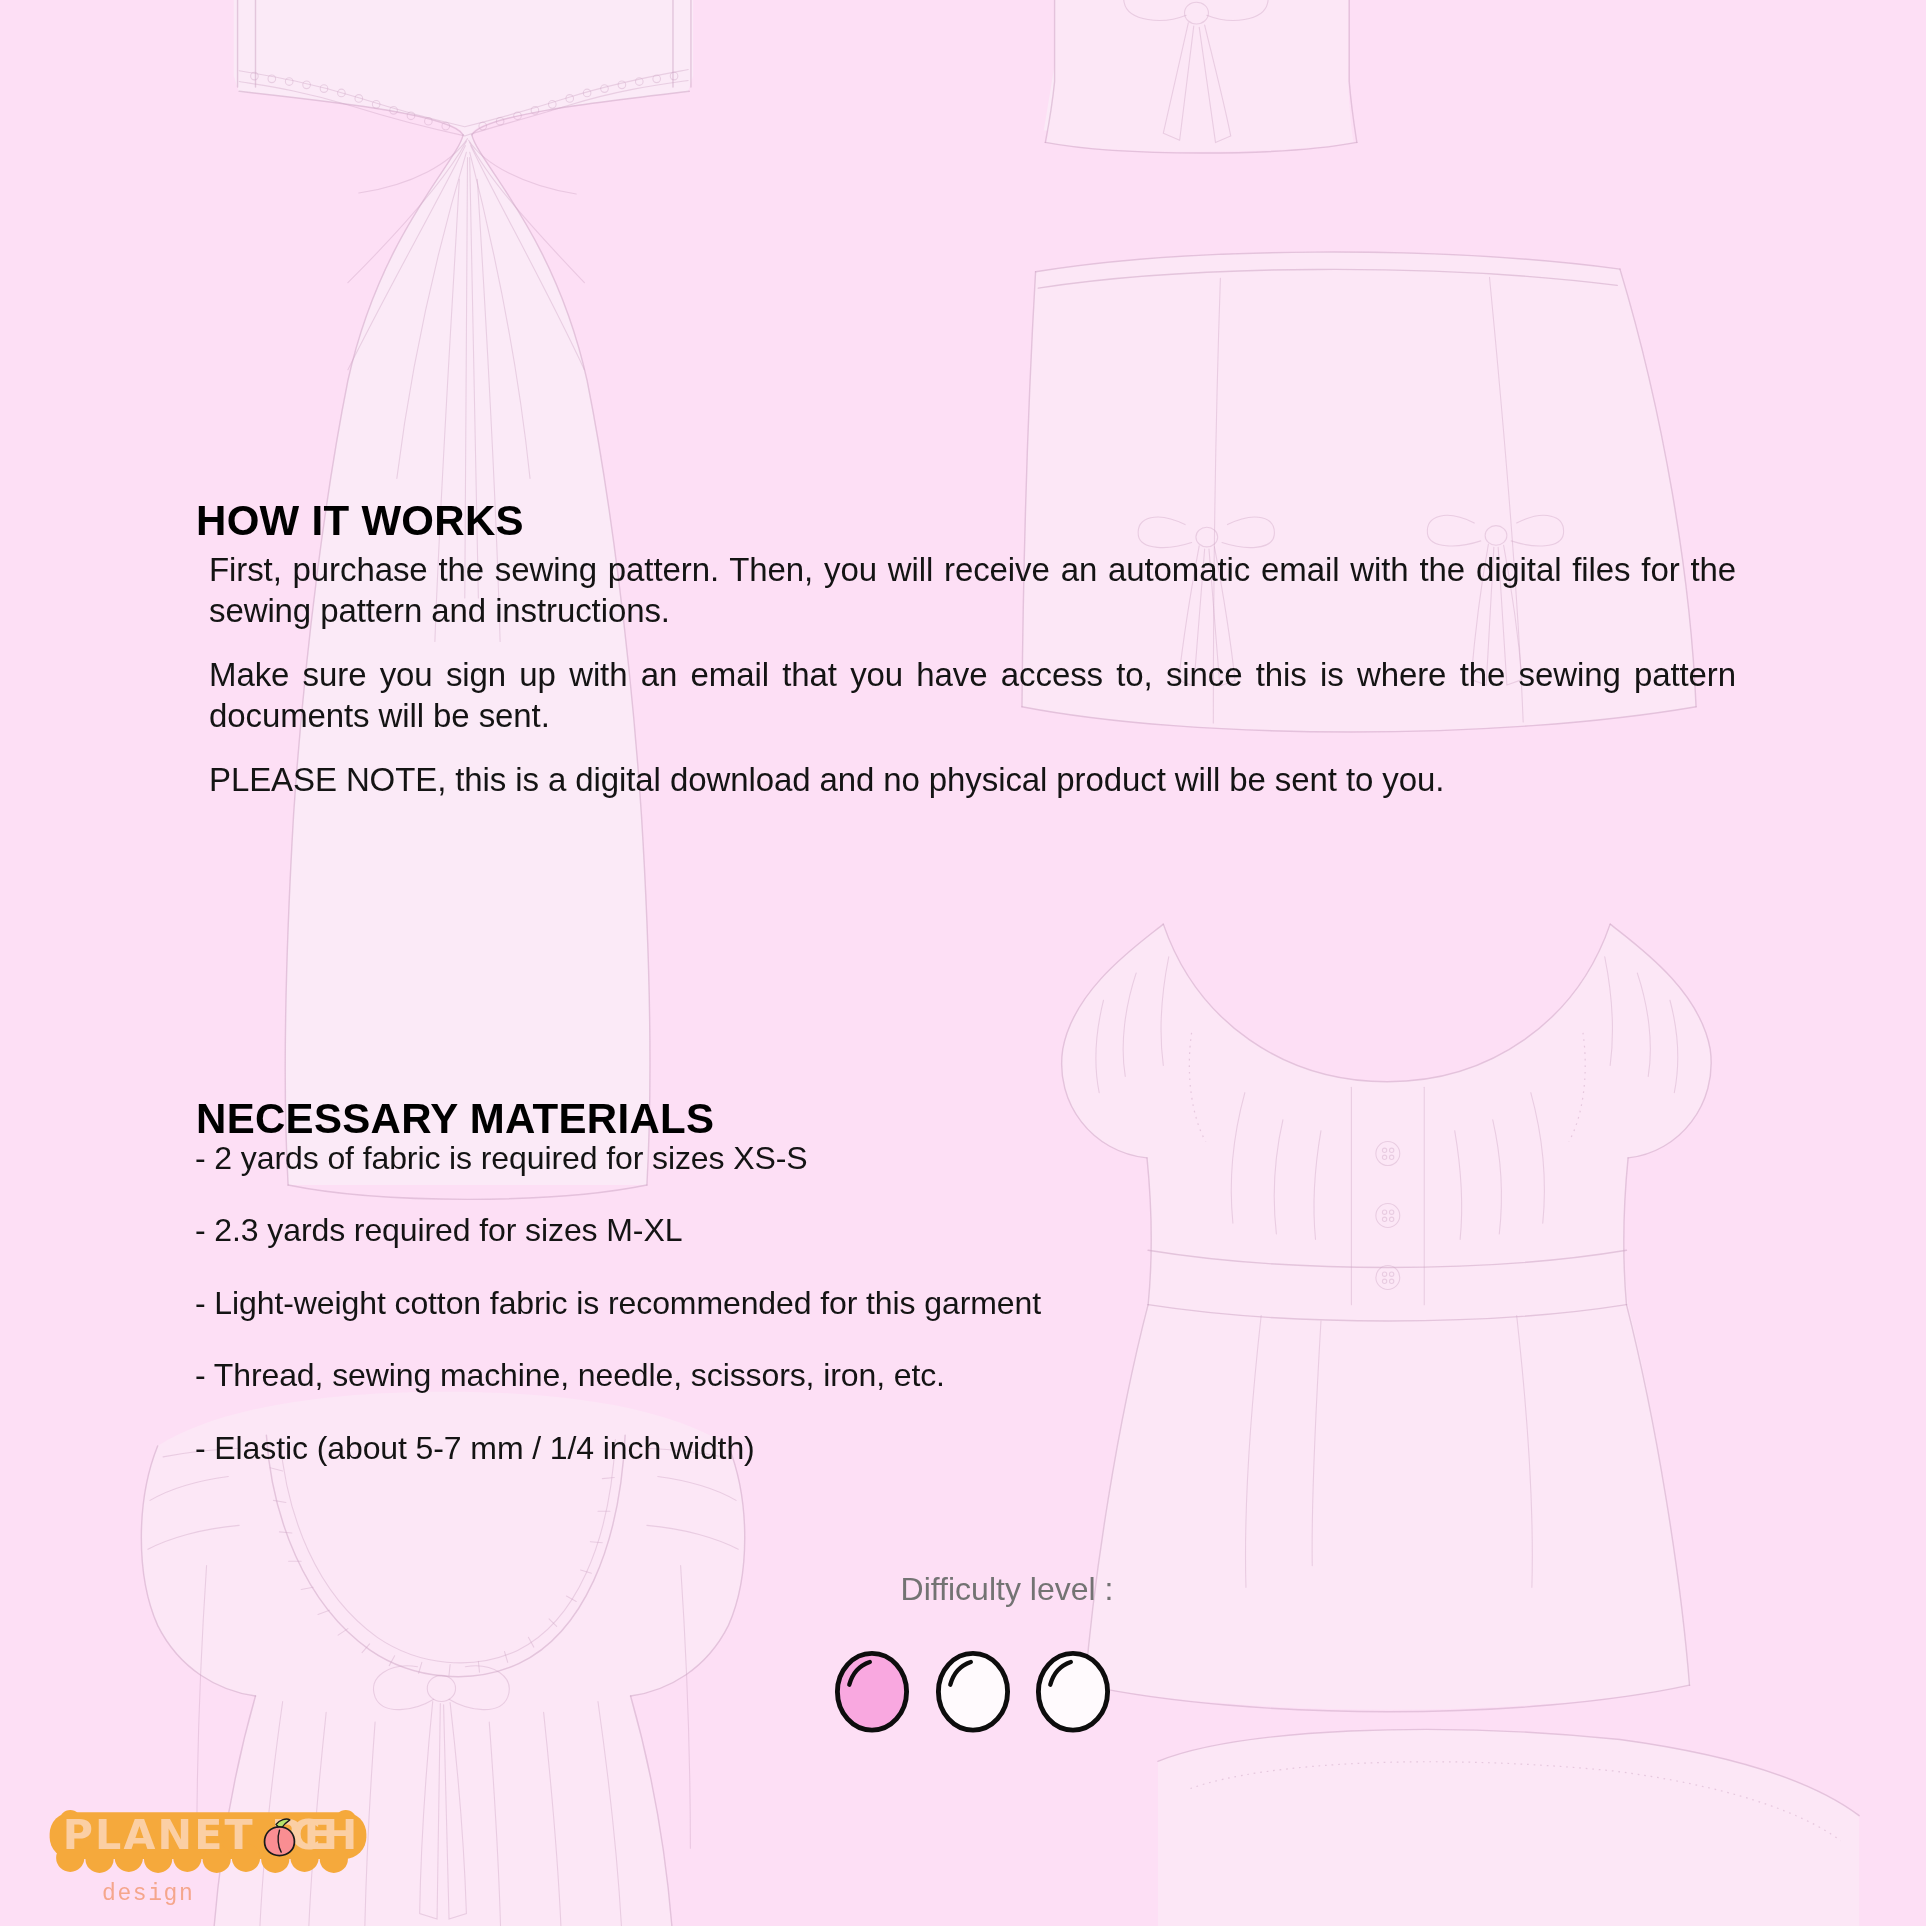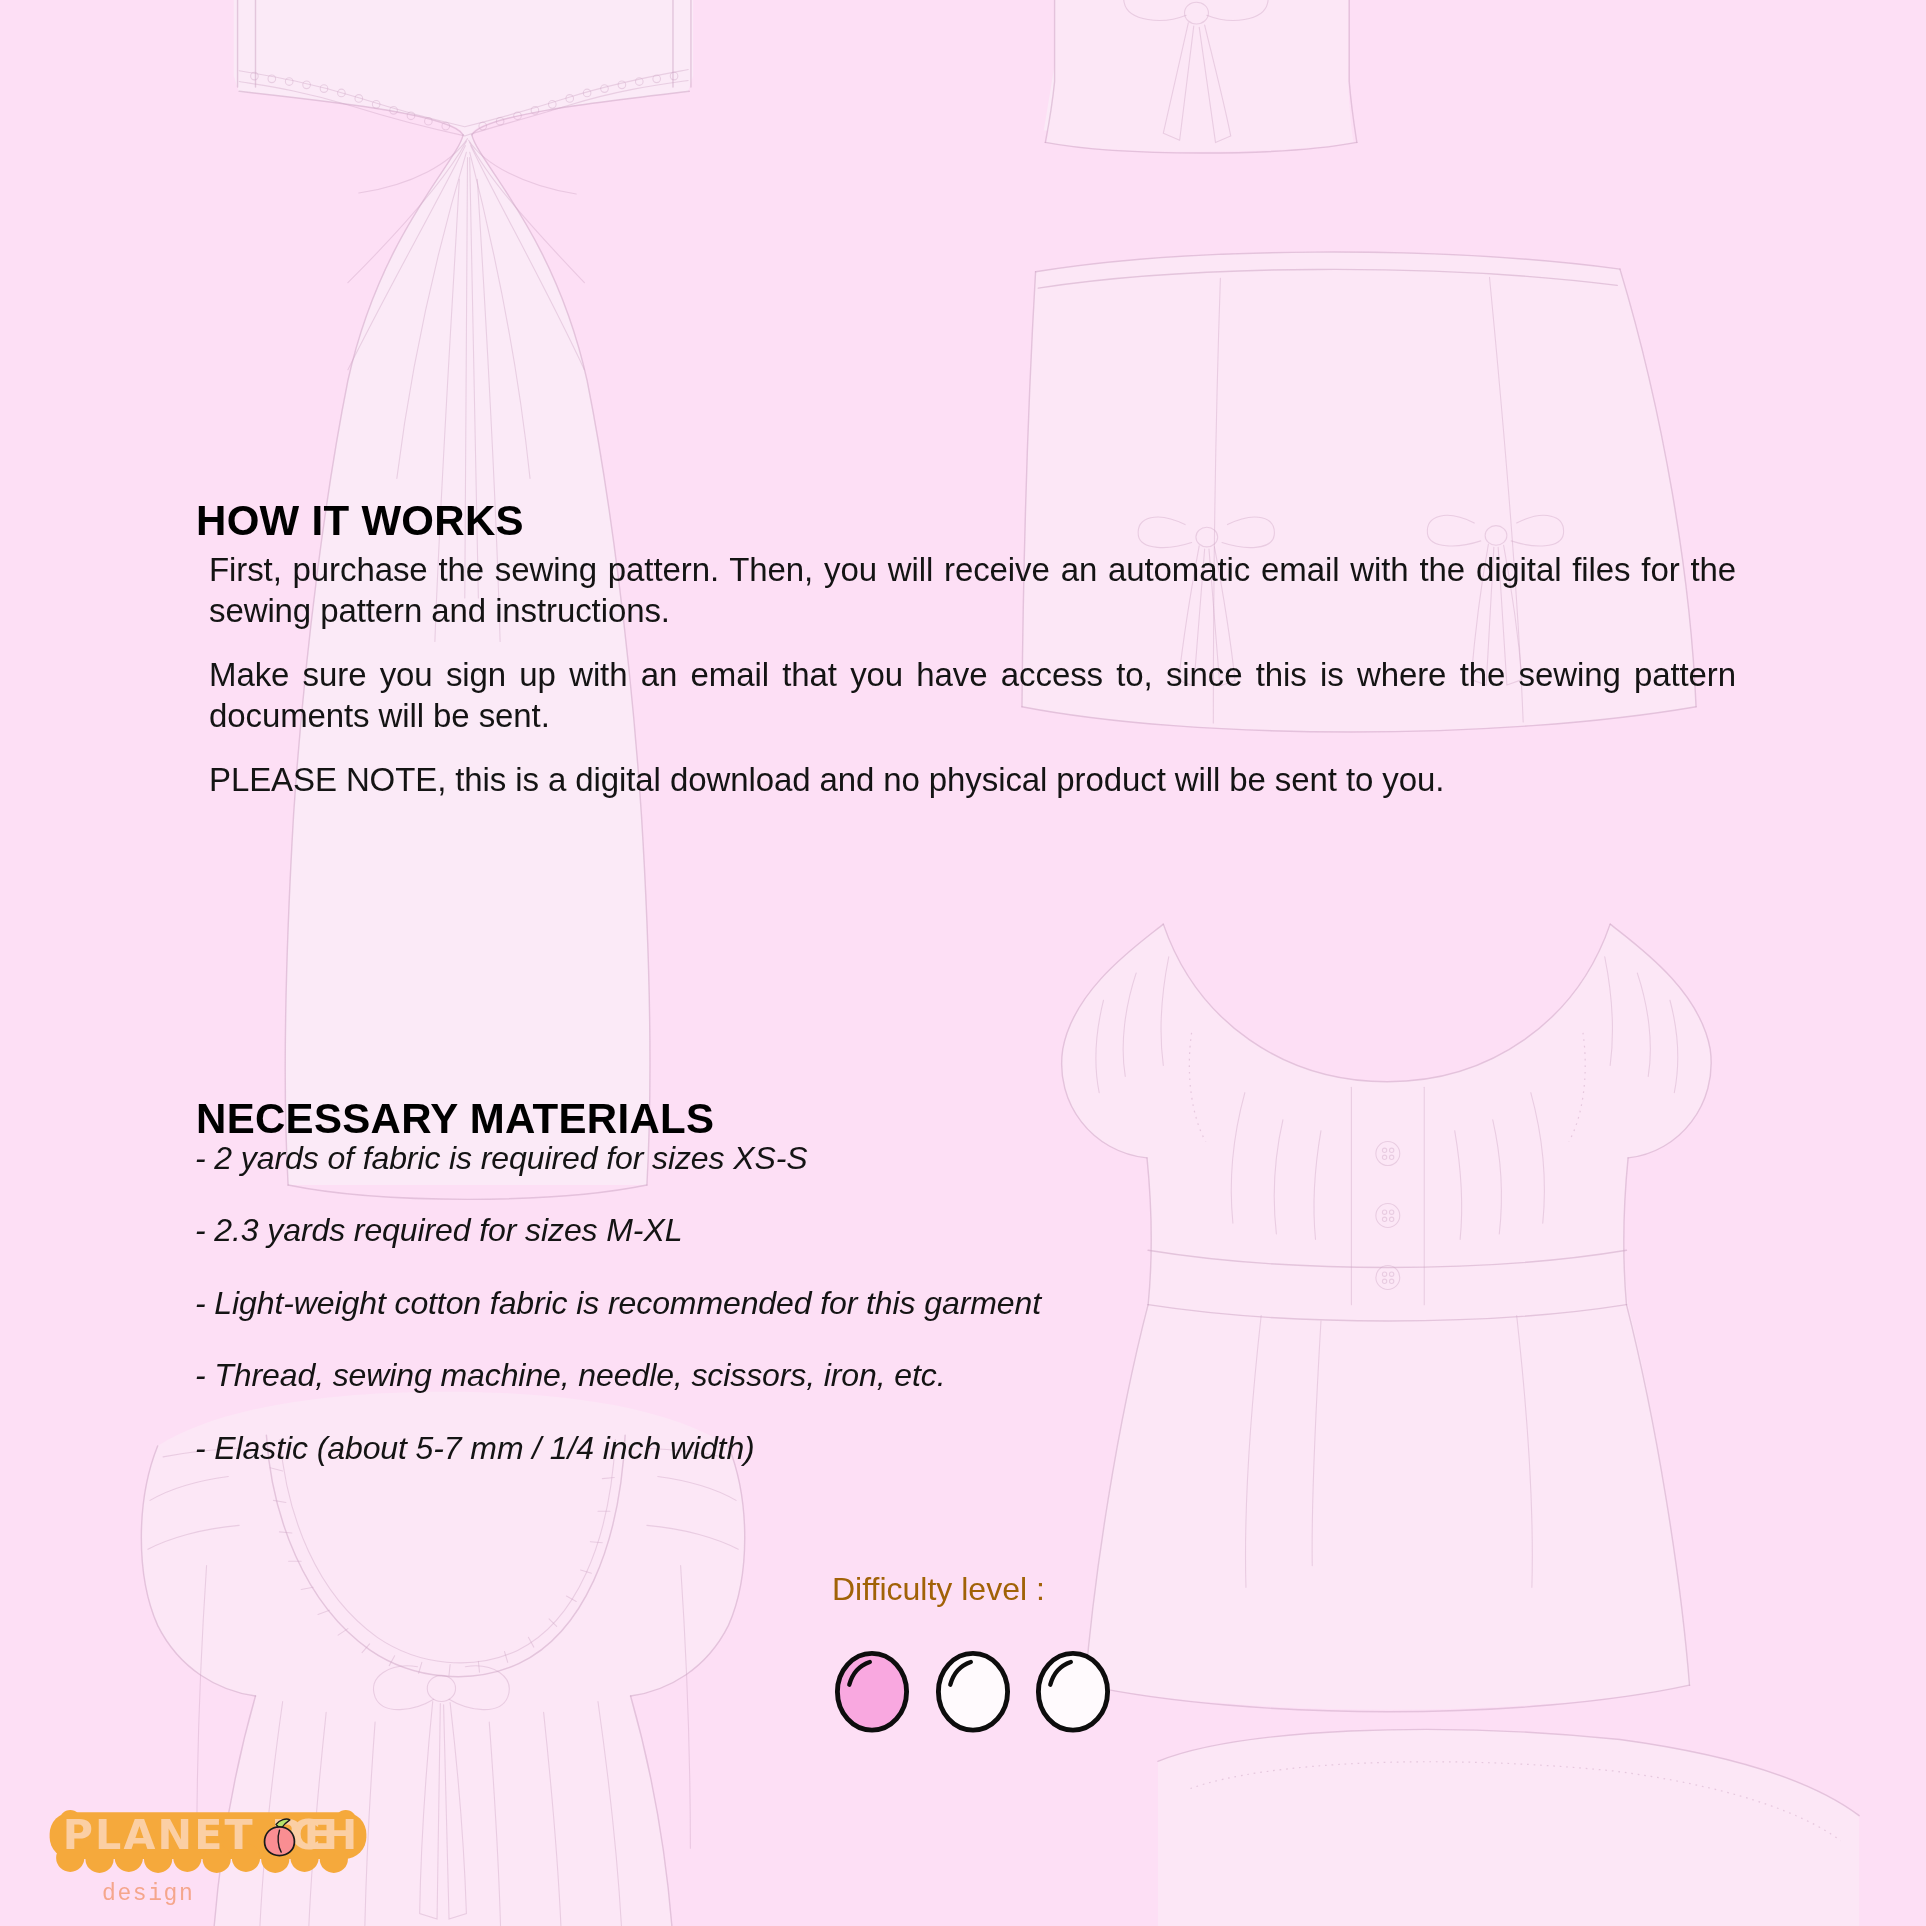--- a/index.html
+++ b/index.html
@@ -100,43 +100,43 @@
   #paragraphs { top: 550px; }
 
   .materials-list {
     position: absolute;
     left: 195px;
     top: 1139px;
     width: 1577px;
     margin: 0;
     padding: 0;
     list-style: none;
-    font-style: italic;
   }
   .materials-list li {
     font-size: 32px;
     line-height: 1.2;
     color: #141414;
     margin-bottom: 34px;
     letter-spacing: -0.1px;
     white-space: nowrap;
   }
 
   
   #difficulty {
     position: absolute;
     left: 832px;
     top: 1571px;
   }
   .difficulty-label {
     font-size: 32px;
-    color: #a16207;
+    color: #737373;
     letter-spacing: 0px;
     margin-bottom: 41px;
     white-space: nowrap;
+    text-align: right;
   }
   .dots-row {
     display: flex;
     gap: 20.7px;
     align-items: center;
   }
   .dot-wrap { width: 80px; height: 86px; }
 
   
   #logo {

